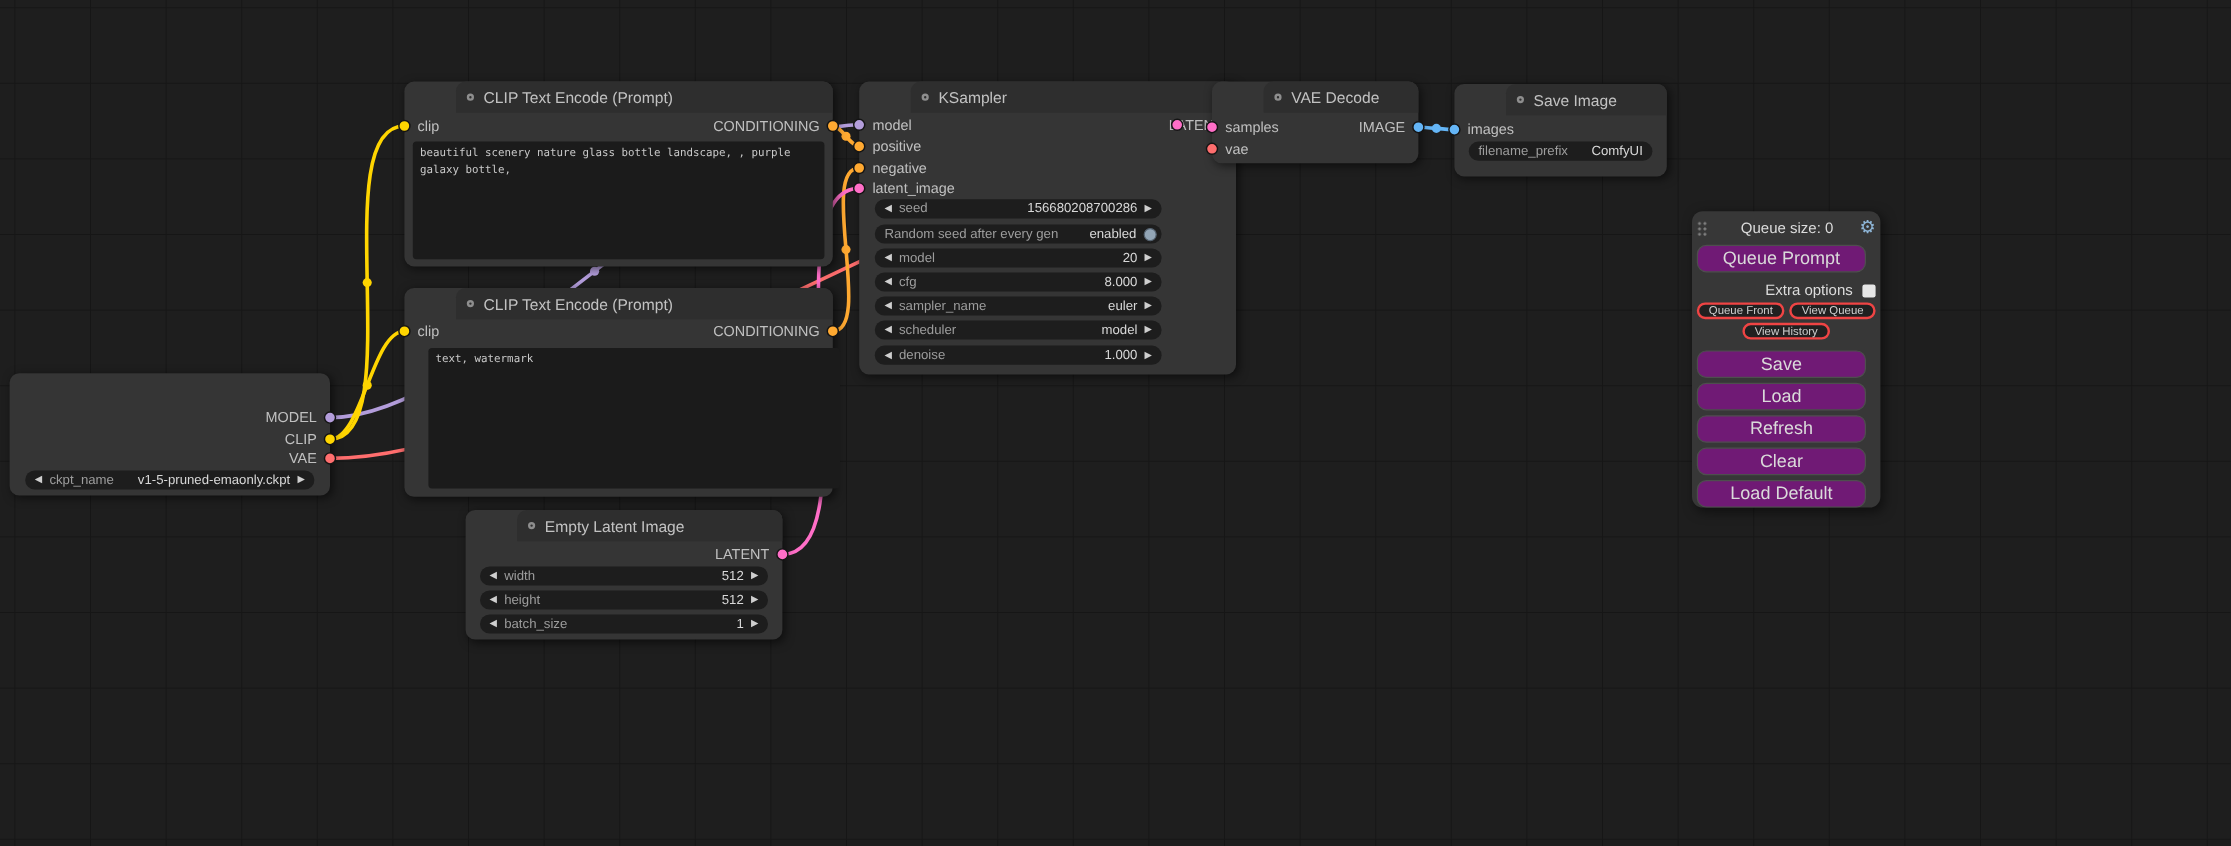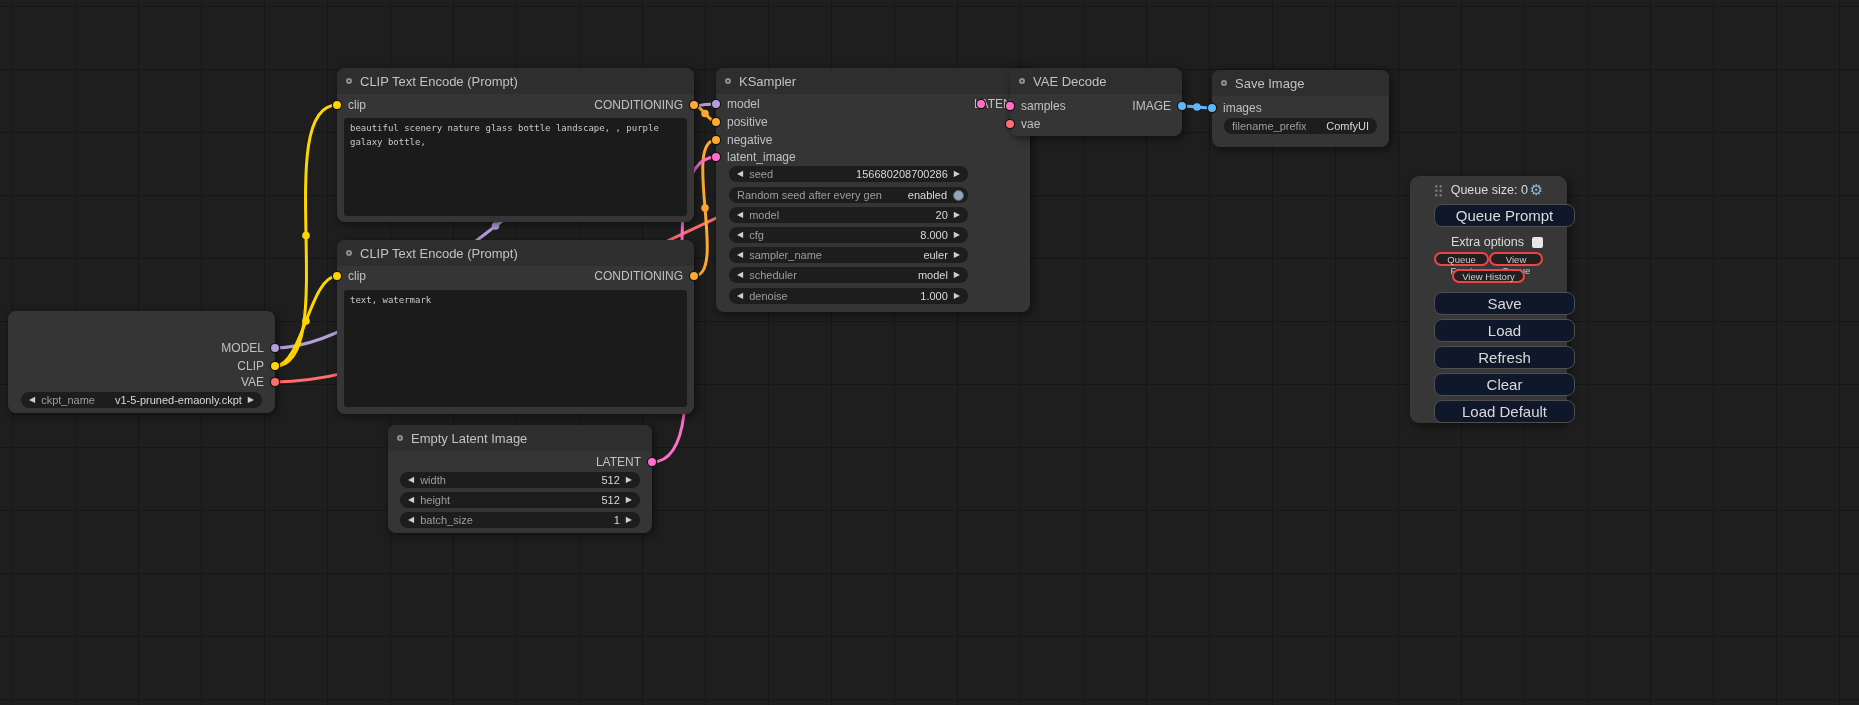--- a/index.html
+++ b/index.html
@@ -13,21 +13,21 @@
       linear-gradient(90deg,#161616 1px, transparent 1px);
     background-size:63px 63px;
     background-position:12px 6px;
   }
 
   svg.layer { position:absolute; left:0; top:0; width:1859px; height:705px; pointer-events:none; }
   #wires { z-index:1; }
   #ports { z-index:3; }
 
   .node { position:absolute; z-index:2; background:#353535; border-radius:8px;
-          box-shadow:2px 2px 8px rgba(0,0,0,.55); }
+          box-shadow:2px 2px 8px rgba(0,0,0,.55);padding-left:43px; }
   .titlebar { height:26px; display:flex; align-items:center; gap:8px; padding:0 9px;
               background:#2e2e2e; border-radius:8px 8px 0 0; }
   .ndot { width:6px; height:6px; border-radius:50%; border:2px solid #8e8e8e; flex:0 0 auto; }
   .ntitle { font-size:13px; color:#c2c2c2; white-space:nowrap; }
 
   .srow { position:absolute; left:0; right:0; height:14px; line-height:14px; font-size:12px;
           color:#c0c0c0; padding:0 11px; display:flex; justify-content:space-between; white-space:nowrap; }
   .srow.out { justify-content:flex-end; }
 
   .widget { position:absolute; height:16px; background:#1d1d1d; border-radius:8px;
@@ -38,28 +38,28 @@
   .widget .knob { width:11px; height:11px; border-radius:50%; background:#92a5b6;
                   border:1px solid #566370; margin-right:-4px; flex:0 0 auto; }
 
   textarea.prompt { position:absolute; background:#1b1b1b; border:none; border-radius:3px; resize:none;
             outline:none; color:#c9c9c9; font:9px "DejaVu Sans Mono", monospace; line-height:1.55;
             padding:4px 6px; overflow:hidden; }
 
   
   #menu { position:absolute; z-index:4; left:1410px; top:176px; width:157px; height:247px;
           background:#373737; border-radius:9px; box-shadow:3px 3px 10px rgba(0,0,0,.5);
-          padding:6px 24px; }
+          padding:6px 4px; }
   #menu .mhead { display:flex; align-items:center; height:16px; margin-bottom:6px; }
   .drag-dots { width:9px; height:13px; margin-right:6px; flex:0 0 auto;
      background-image:radial-gradient(circle, #7f7f7f 1px, transparent 1.4px);
      background-size:4.5px 4.5px; }
   .qsize { font-size:12.5px; color:#dcdcdc; flex:1; text-align:center; }
   .gear { font-size:15px; color:#8fb7d9; line-height:14px; cursor:pointer; }
-  .mbtn { display:block; width:141px; height:23px; background:#0f172a; border:1px solid #4e4e4e;
+  .mbtn { display:block; width:141px; height:23px; background:#701a75; border:1px solid #4e4e4e;
           border-radius:8px; color:#dadada; font-size:15px; font-family:inherit; text-align:center;
           line-height:20px; cursor:pointer; }
   .mbtn.primary { margin-top:2px; }
   .extra { display:flex; align-items:center; justify-content:flex-end; gap:8px; height:14px; margin:8px 0 3px; }
   .extra .lbl { font-size:12.5px; color:#dcdcdc; }
   .checkbox { width:11px; height:11px; background:#e6e6e6; border-radius:2px; cursor:pointer; }
   .smallrow { display:flex; justify-content:space-between; margin-bottom:3px; }
   .sbtn { background:#202020; border:2px solid #ef4444; border-radius:9px; color:#cfcfcf;
           font-size:9.5px; font-family:inherit; height:14px; line-height:11px; padding:0 8px; cursor:pointer; }
   .center { display:flex; justify-content:center; margin-bottom:9px; }
@@ -124,21 +124,21 @@
 
   <div class="node" style="left:337px; top:240px; width:357px; height:174px">
     <div class="titlebar">
       <span class="ndot"></span>
       <span class="ntitle">CLIP Text Encode (Prompt)</span>
     </div>
     <div class="srow" style="top:29px">
       <span>clip</span>
       <span>CONDITIONING</span>
     </div>
-    <textarea class="prompt" style="left: 7px; top: 50px; width: 343px; height: 117px;" spellcheck="false">text, watermark</textarea>
+    <textarea class="prompt" style="left: 20px; top: 50px; width: 343px; height: 117px;" spellcheck="false">text, watermark</textarea>
   </div>
 
   <div class="node" style="left:388px; top:425px; width:264px; height:108px">
     <div class="titlebar">
       <span class="ndot"></span>
       <span class="ntitle">Empty Latent Image</span>
     </div>
     <div class="srow out" style="top:30px">
         <span>LATENT</span>
       </div>

